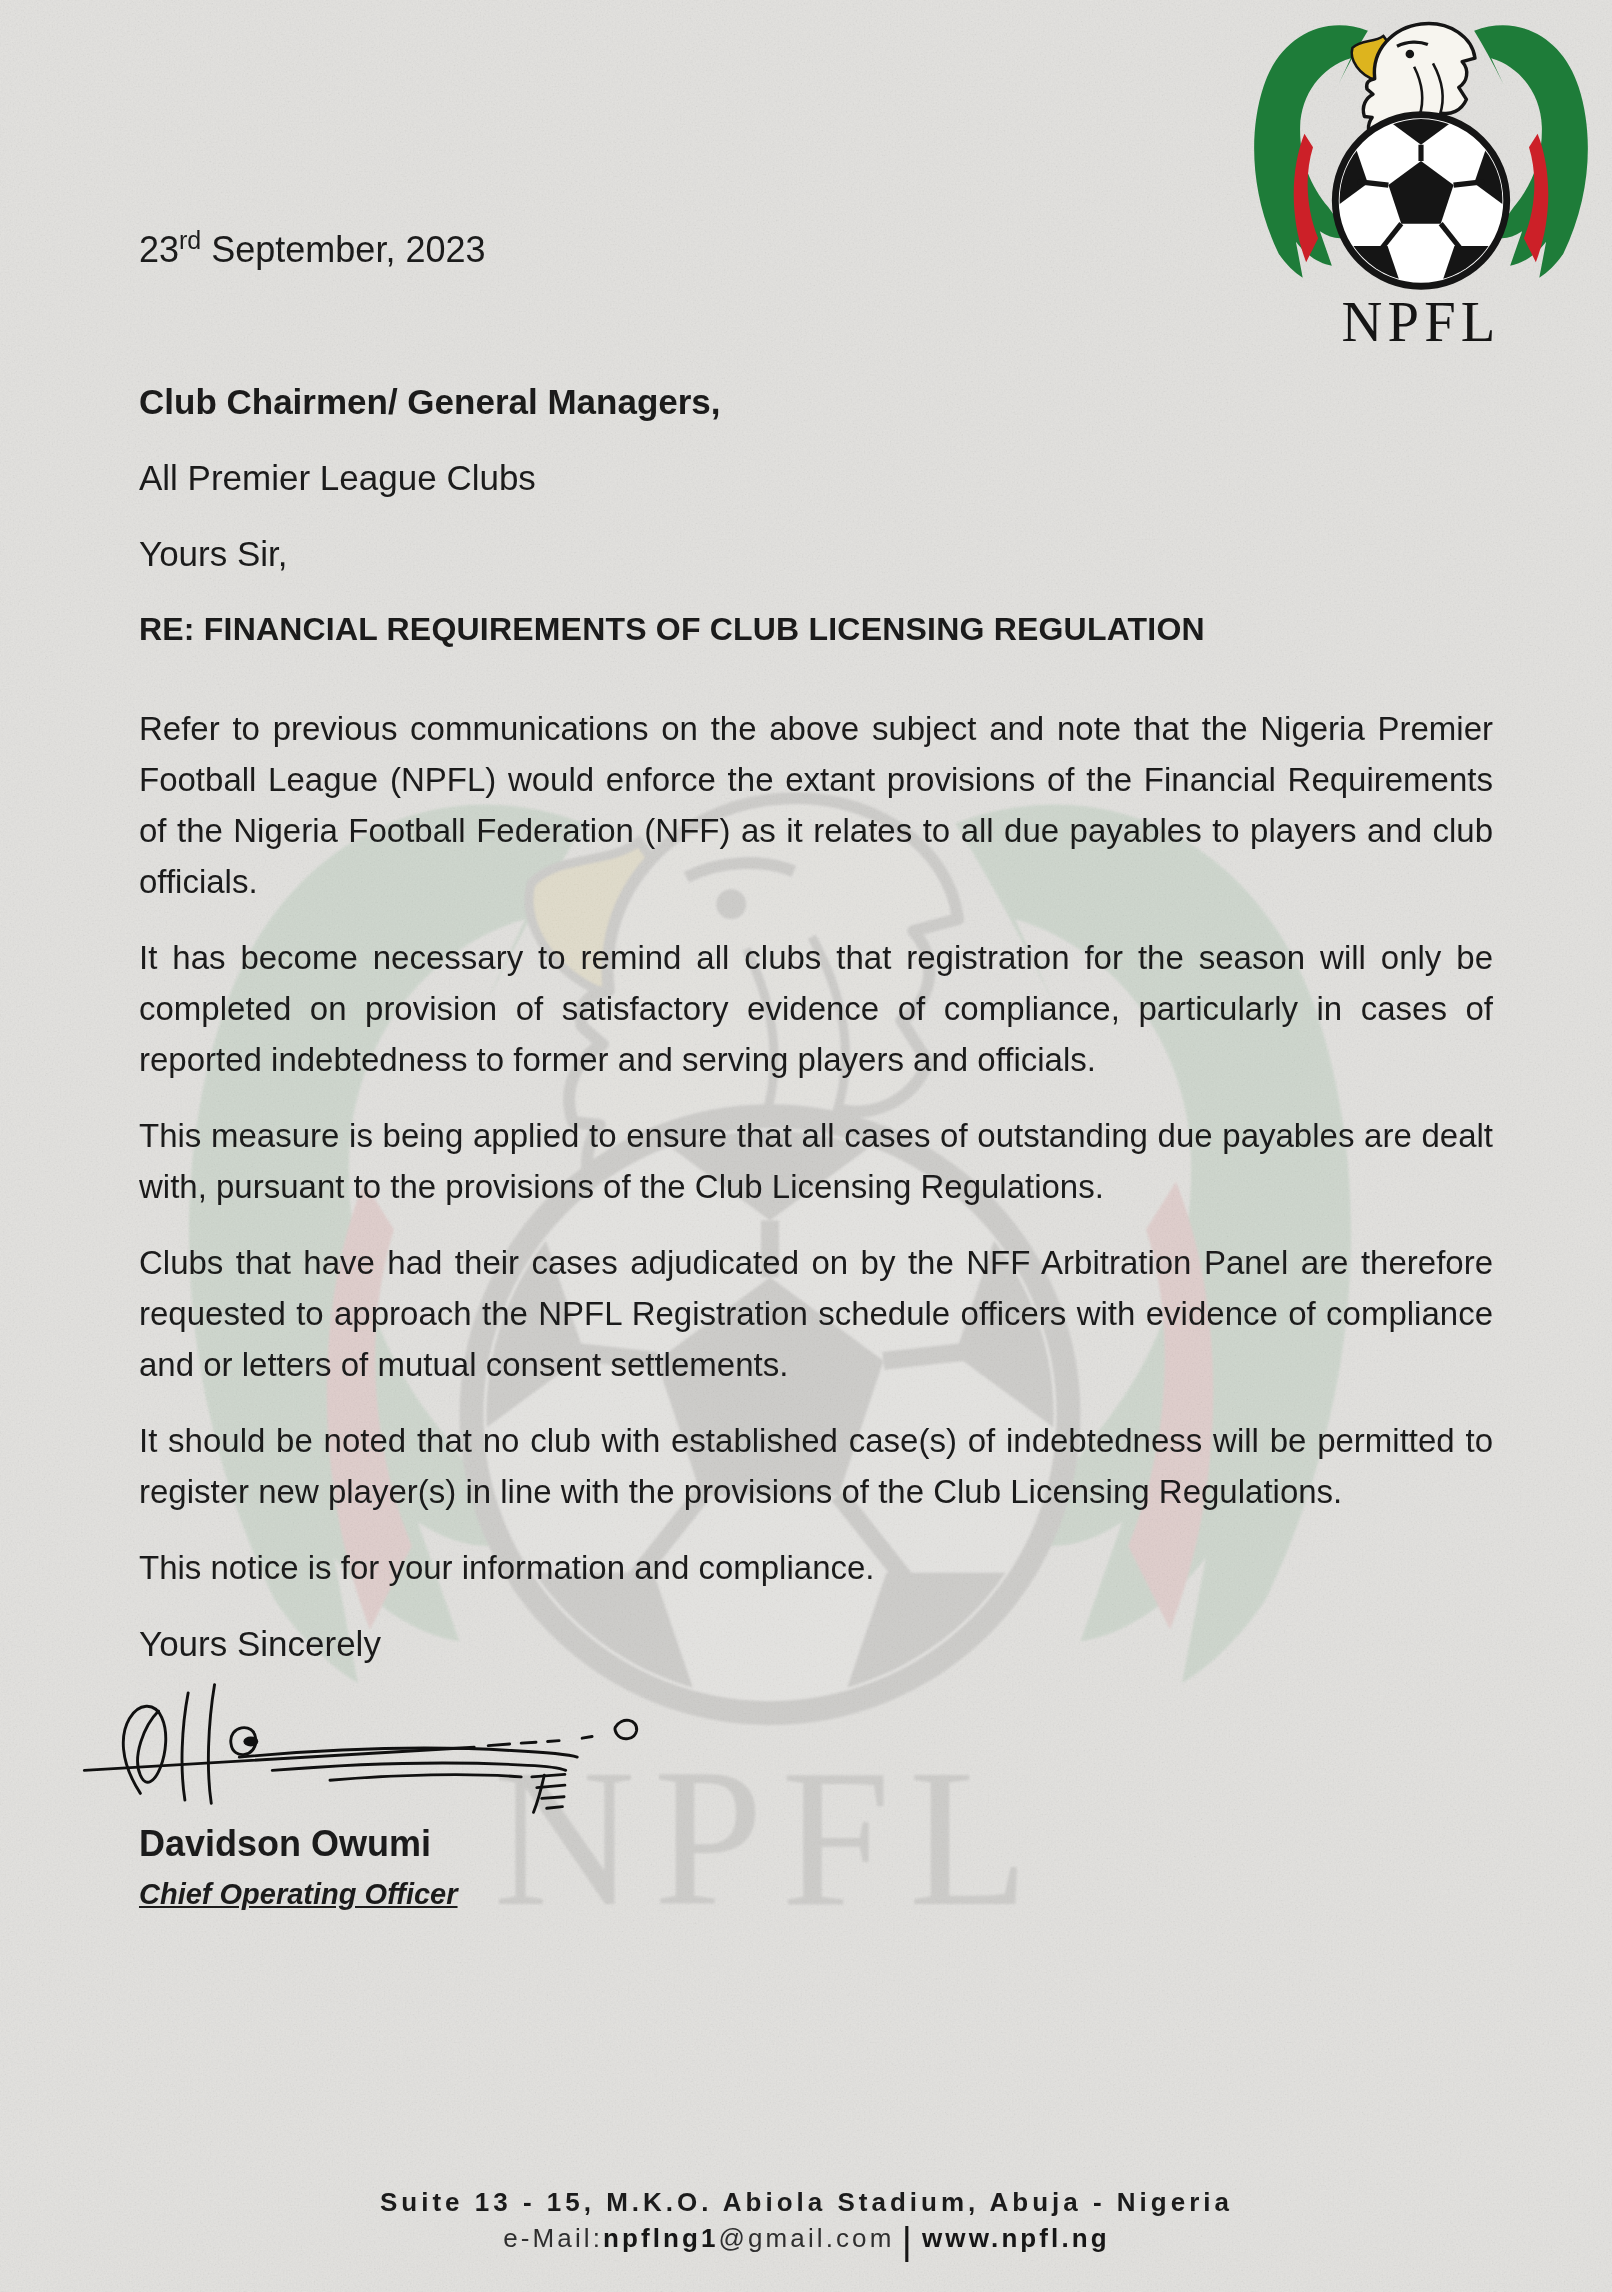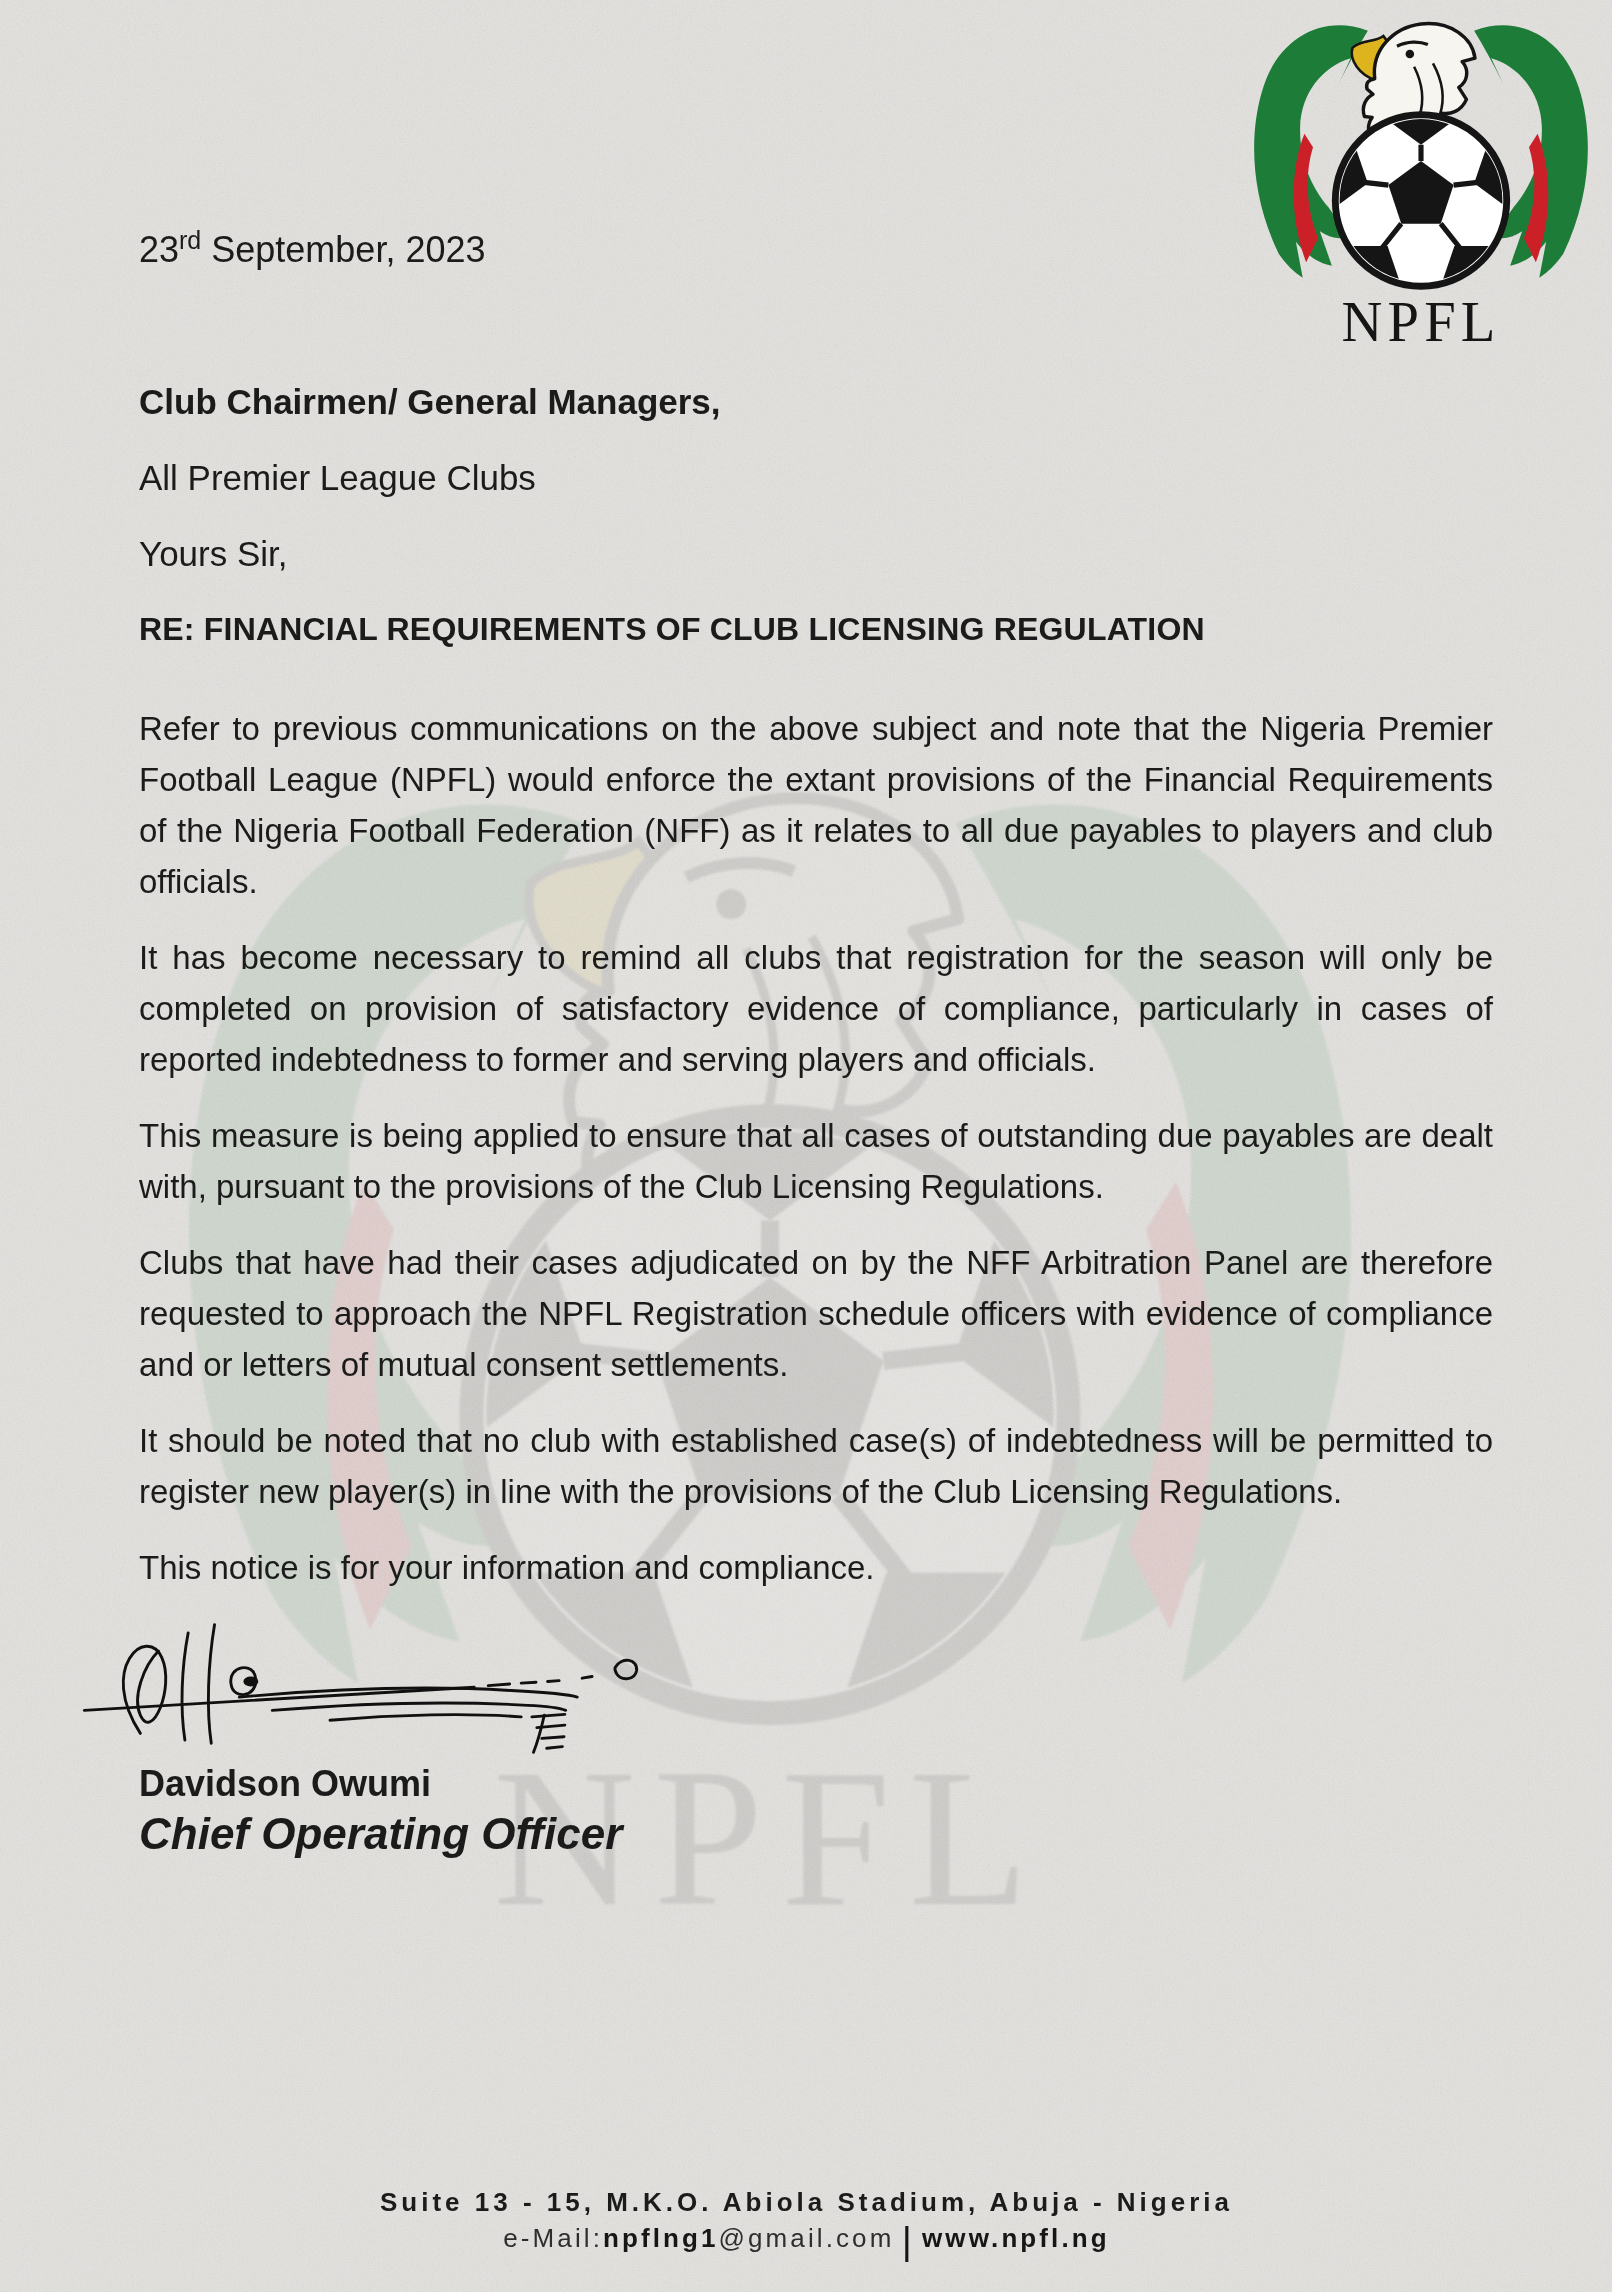--- a/index.html
+++ b/index.html
@@ -60,21 +60,21 @@
   }
   .signature{
     display:block;
     margin:9px 0 0 -85px;
     width:725px;height:136px;
   }
   .signatory-name{
     font-size:36px;font-weight:bold;line-height:50px;margin-top:5.4px;
   }
   .signatory-title{
-    font-size:44px;font-weight:bold;font-style:italic;line-height:50px;
+    font-size:29px;font-weight:bold;font-style:italic;line-height:50px;text-decoration:underline;
   }
   .footer{
     position:absolute;
     left:0;right:0;top:2185px;
     text-align:center;
     z-index:3;
   }
   .footer-address{
     font-size:26px;font-weight:bold;letter-spacing:4px;
     line-height:34px;
@@ -172,20 +172,21 @@
   <div class="salutation">Yours Sir,</div>
   <div class="subject">RE: FINANCIAL REQUIREMENTS OF CLUB LICENSING REGULATION</div>
 
   <p class="para">Refer to previous communications on the above subject and note that the Nigeria Premier Football League (NPFL) would enforce the extant provisions of the Financial Requirements of the Nigeria Football Federation (NFF) as it relates to all due payables to players and club officials.</p>
   <p class="para">It has become necessary to remind all clubs that registration for the season will only be completed on provision of satisfactory evidence of compliance, particularly in cases of reported indebtedness to former and serving players and officials.</p>
   <p class="para">This measure is being applied to ensure that all cases of outstanding due payables are dealt with, pursuant to the provisions of the Club Licensing Regulations.</p>
   <p class="para">Clubs that have had their cases adjudicated on by the NFF Arbitration Panel are therefore requested to approach the NPFL Registration schedule officers with evidence of compliance and or letters of mutual consent settlements.</p>
   <p class="para">It should be noted that no club with established case(s) of indebtedness will be permitted to register new player(s) in line with the provisions of the Club Licensing Regulations.</p>
   <p class="para">This notice is for your information and compliance.</p>
 
+  <div class="closing">Yours Sincerely</div>
 
   <svg class="signature" viewBox="0 0 810 165" fill="none" stroke="#101010" stroke-width="3.5" stroke-linecap="round">
     <path d="M2,112 L475,84"></path>
     <path d="M492,82 l26,-2 M532,79 l18,-1 M564,77 l14,-1 M606,73 l12,-2"></path>
     <path d="M646,60 c8,-14 28,-10 26,4 c-2,11 -18,13 -24,4 c-3,-5 -2,-8 -2,-8"></path>
     <path d="M70,140 C18,60 78,8 96,48 C112,84 84,150 70,118 C60,96 74,58 92,40"></path>
     <path d="M128,18 C120,60 118,110 124,148"></path>
     <path d="M160,8 C152,56 150,112 156,152"></path>
     <path d="M180,80 C176,58 208,52 210,74 C212,96 182,100 180,80 Z"></path>
     <ellipse cx="204" cy="77" rx="9" ry="6" fill="#101010" stroke="none"></ellipse>

